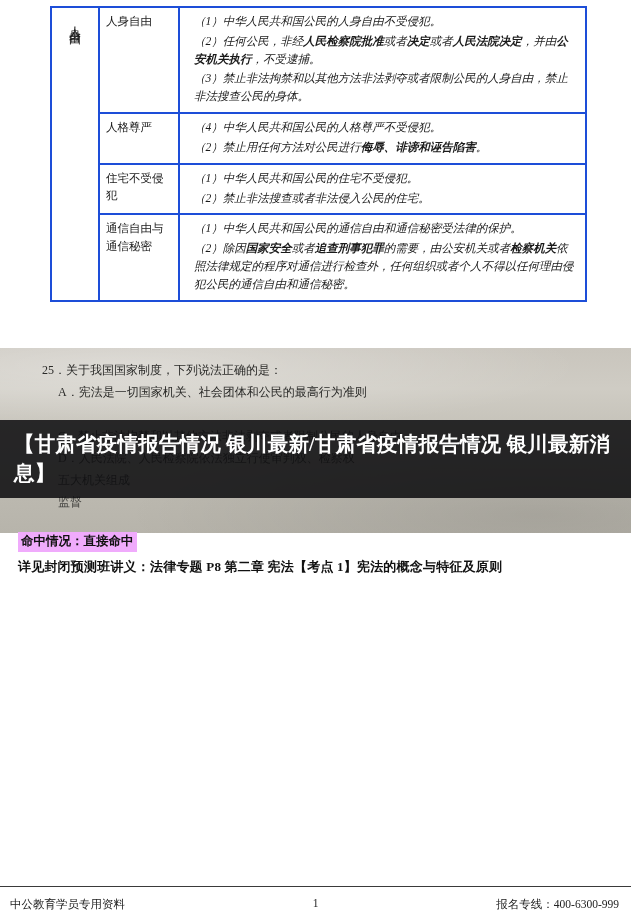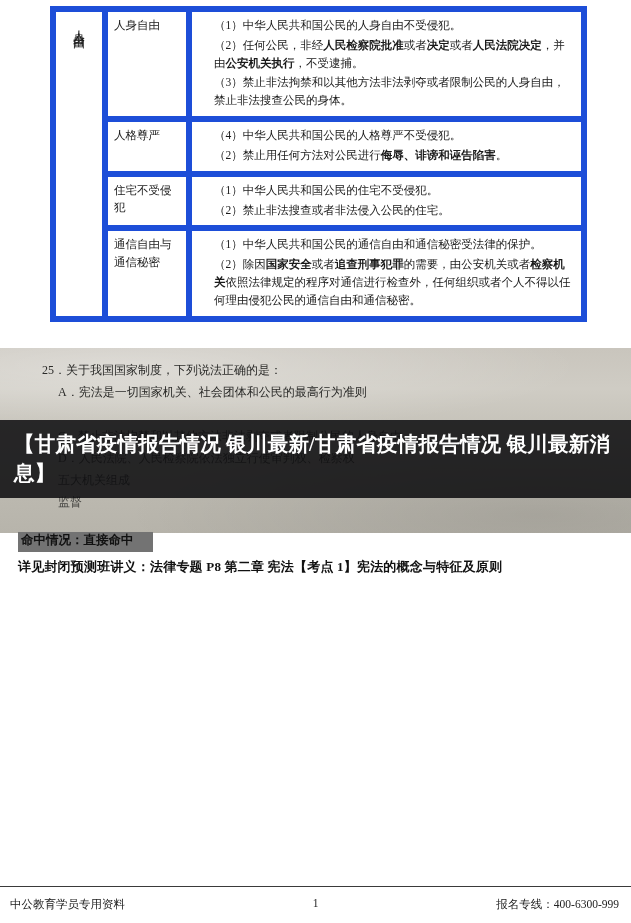--- a/index.html
+++ b/index.html
@@ -24,21 +24,21 @@
     width: 537px;
   }
   table.legal {
     border-collapse: collapse;
     width: 100%;
     table-layout: fixed;
     font-size: 11.5px;
     line-height: 1.55;
   }
   table.legal td {
-    border: 6px solid #1d4ed8;
+    border: 2px solid #1d4ed8;
     vertical-align: top;
     padding: 5px 6px 6px 6px;
     color: #1a1a1a;
   }
   td.cat {
     width: 34px;
     text-align: center;
     vertical-align: middle;
     letter-spacing: 0;
     line-height: 1.45;
@@ -49,22 +49,23 @@
     width: 66px;
     vertical-align: middle;
     font-size: 11.5px;
     line-height: 1.5;
     padding: 5px 5px;
   }
   td.body {
     font-size: 11.5px;
   }
   .ln {
-    margin: 0 0 2px 16px;
+    margin: 0 0 2px 8px;
     text-indent: 0;
+    font-style: italic;
   }
   .ln:last-child { margin-bottom: 0; }
   b { font-weight: bold; }
 
   
   .vert {
     writing-mode: vertical-rl;
     text-orientation: upright;
     display: inline-block;
     line-height: 1.5;
@@ -127,27 +128,27 @@
     padding: 0 14px;
     font-family: "Liberation Serif", "DejaVu Serif", serif;
     letter-spacing: 0.2px;
   }
 
   
   .tag {
     position: absolute;
     left: 18px;
     top: 532px;
-    background: #737373;
+    background: #f0abfc;
     color: #111;
     font-size: 12.5px;
     font-weight: bold;
-    padding: 2px 19px 3px 3px;
+    padding: 2px 3px 3px 3px;
     line-height: 1.2;
-    font-family: Liberation Mono, monospace;
+    font-family: Liberation Serif, serif;
   }
 
   
   .refline {
     position: absolute;
     left: 18px;
     top: 558px;
     font-size: 13px;
     font-weight: bold;
     color: #111;

